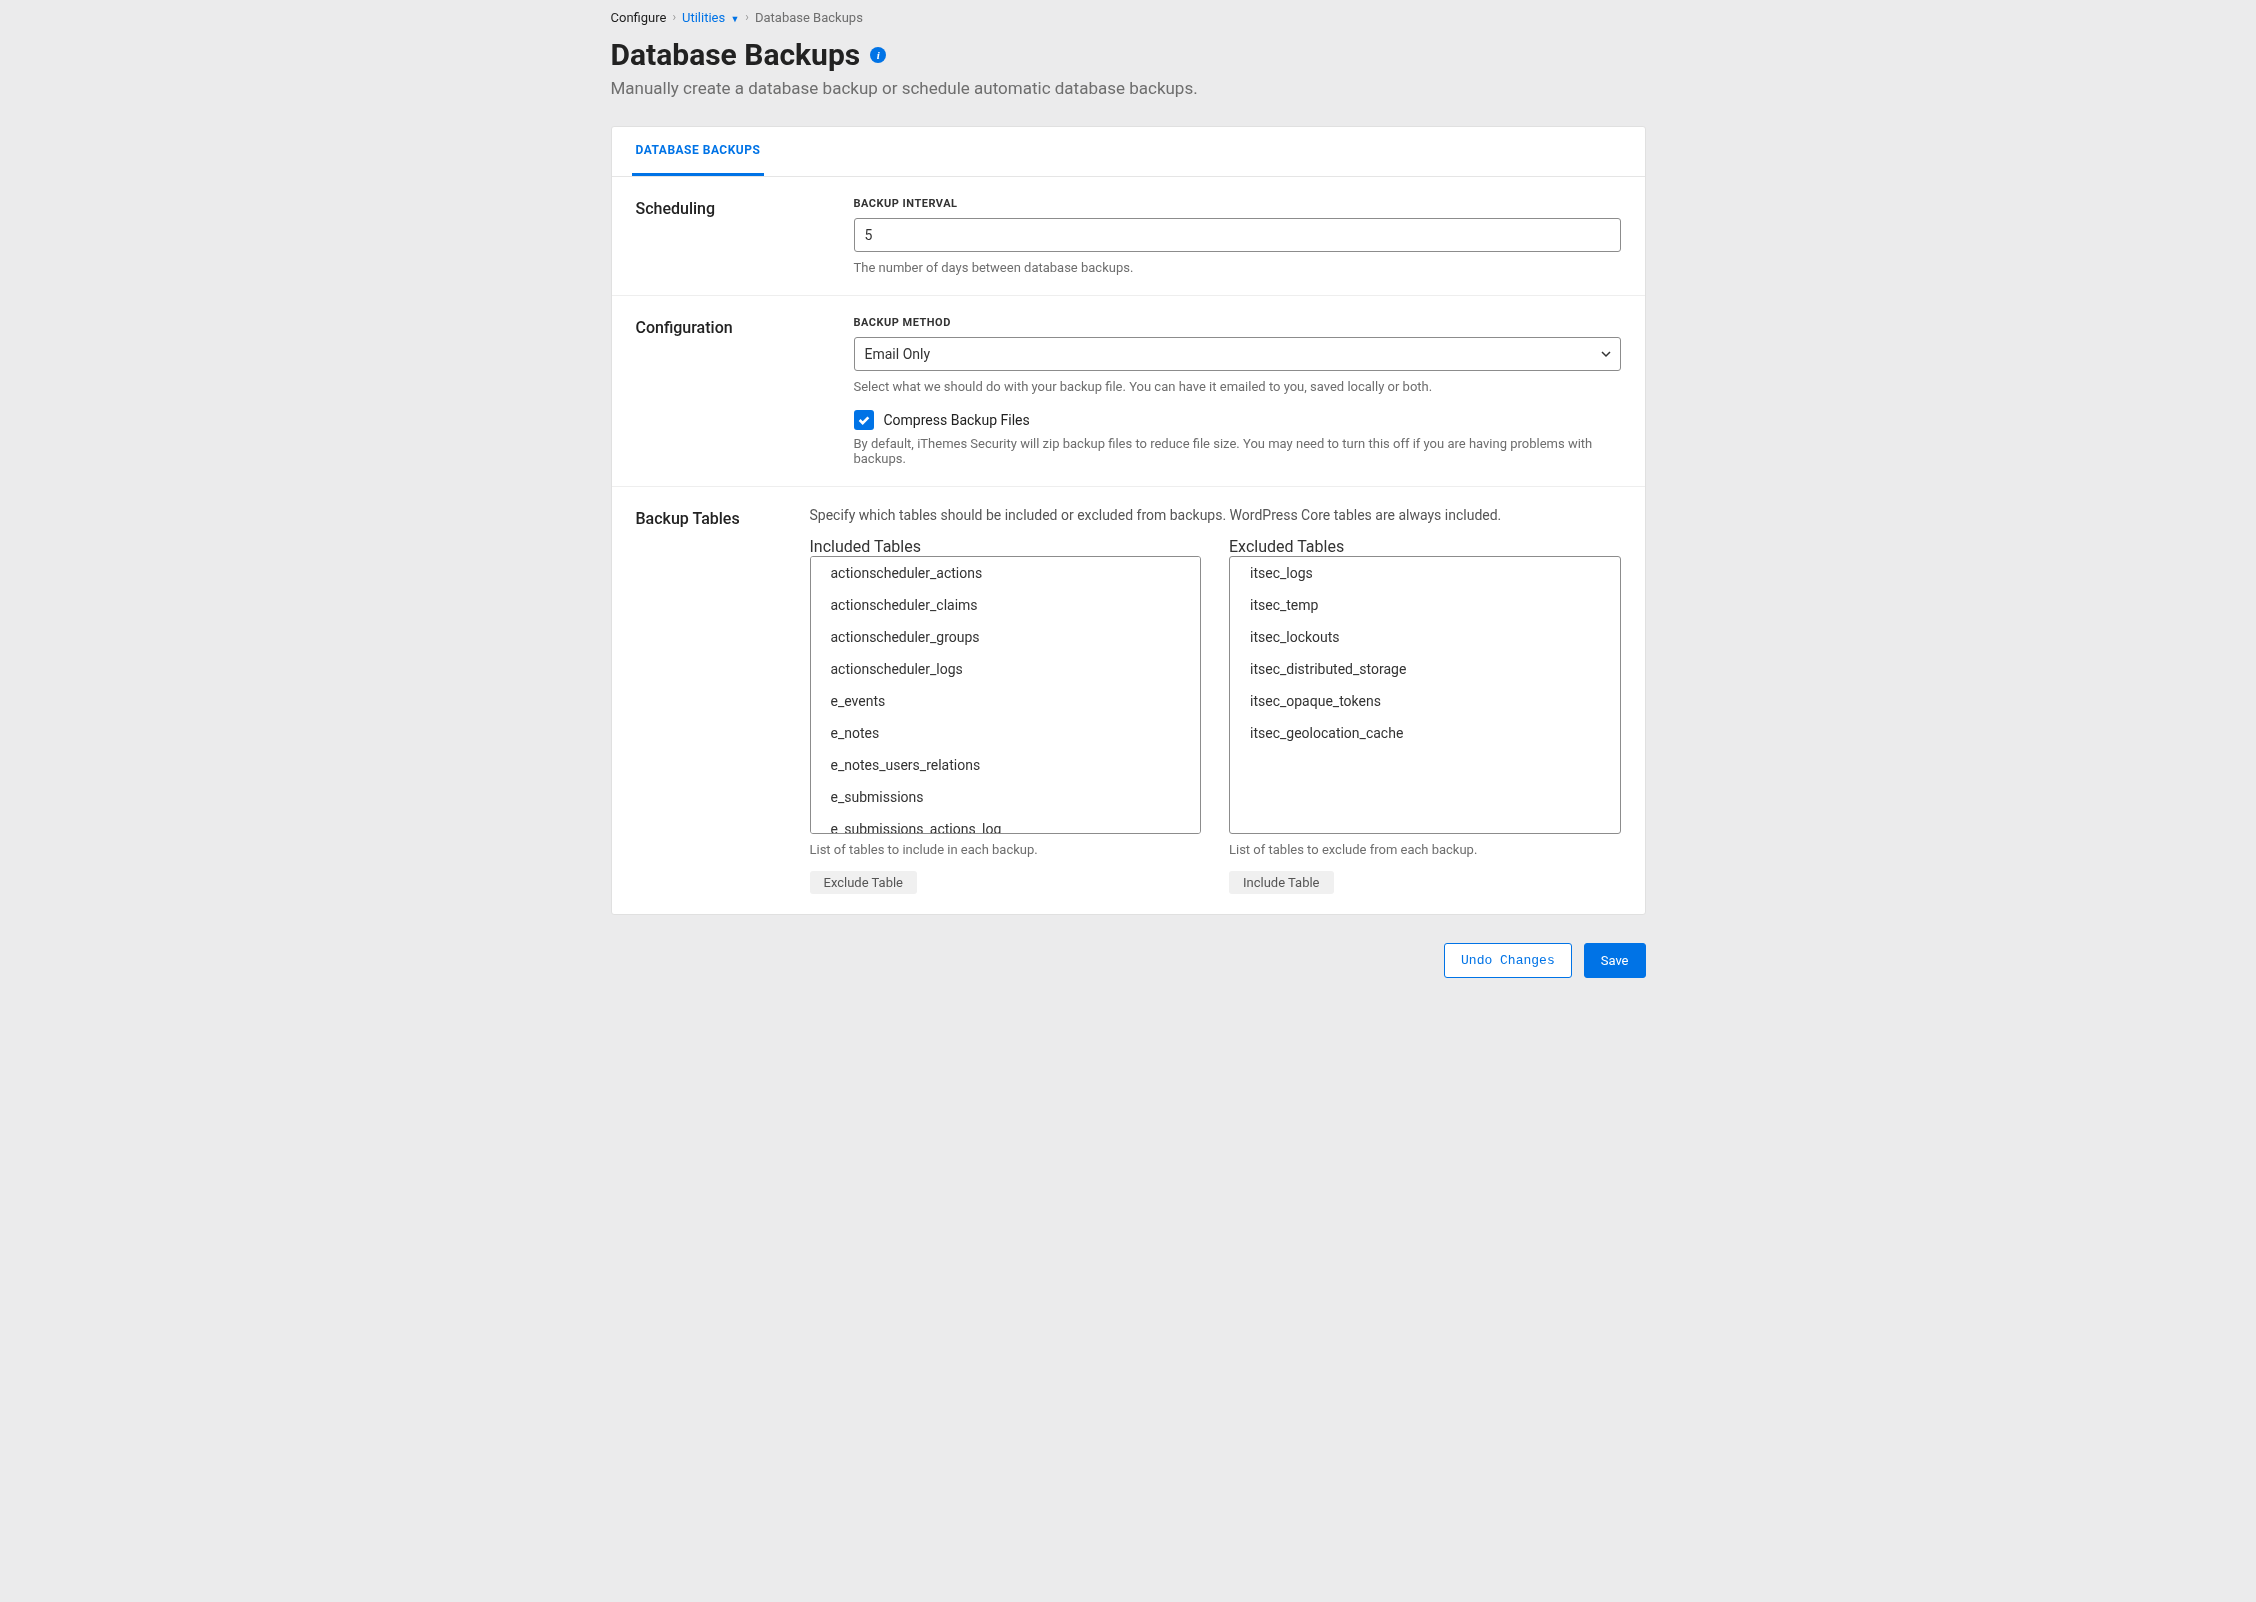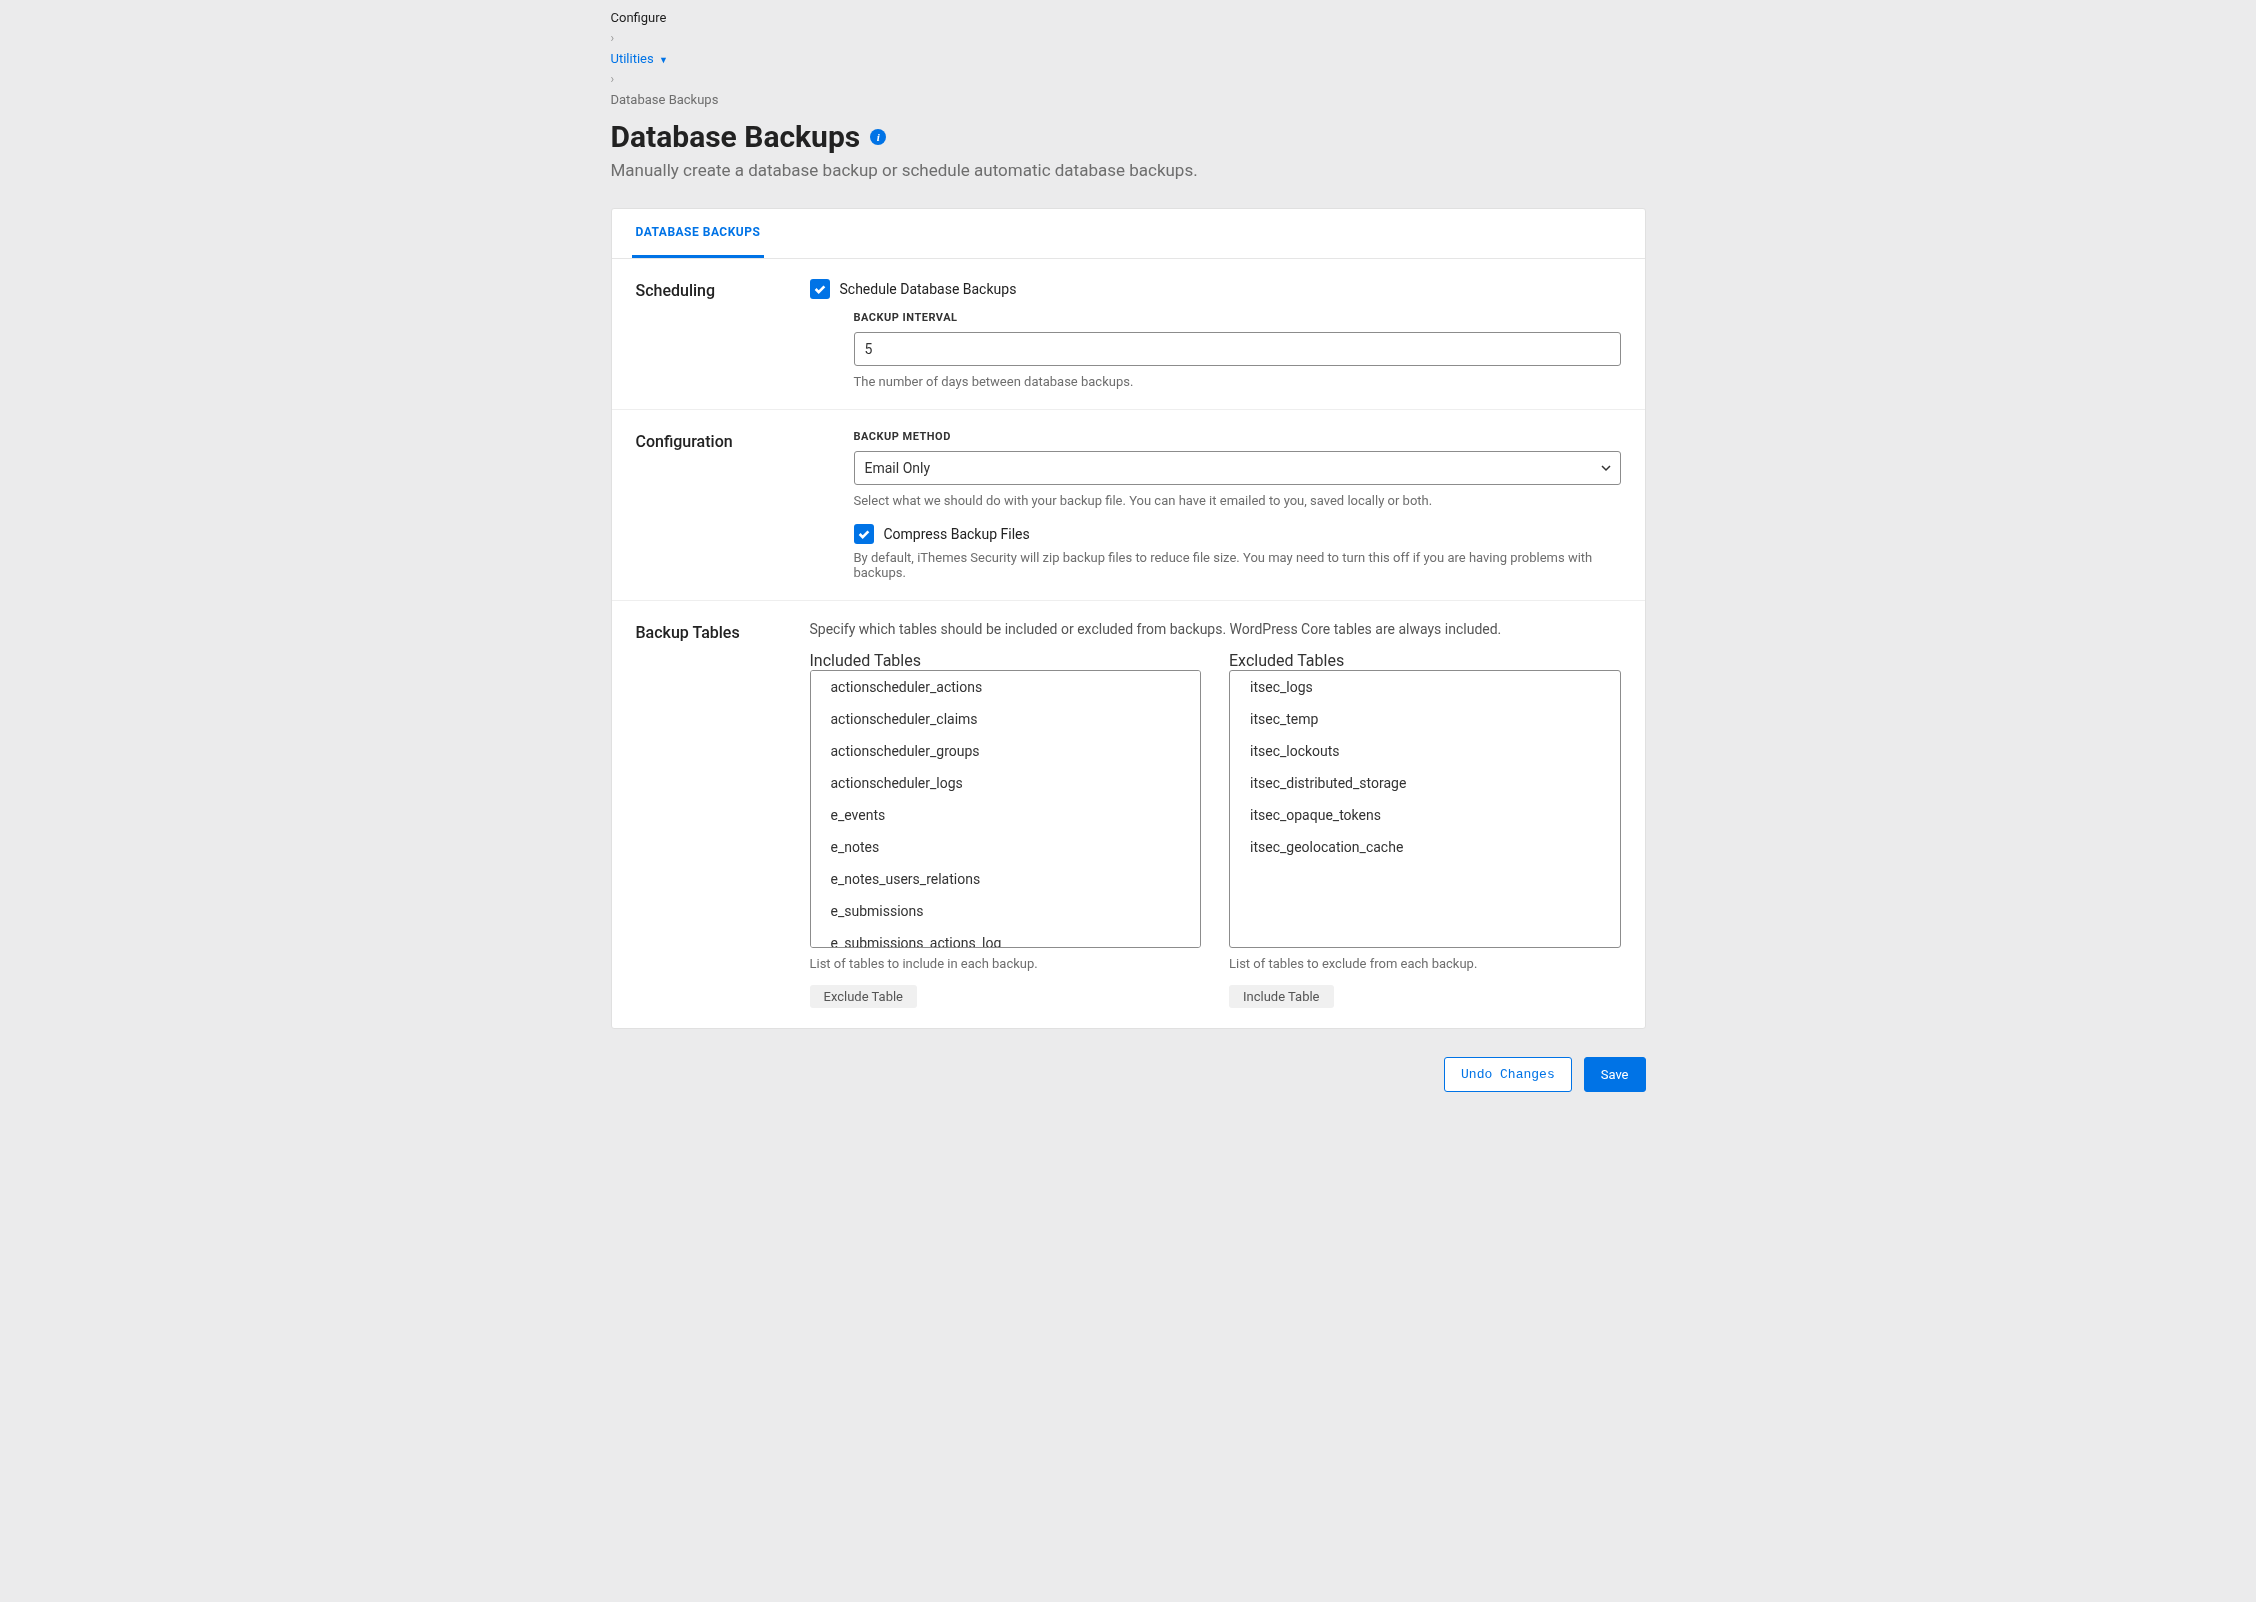--- a/index.html
+++ b/index.html
@@ -18,21 +18,20 @@
       max-width: 1035px;
       margin: 0 auto;
     }
     .breadcrumb {
       display: flex;
       align-items: flex-start;
       gap: 6px;
       font-size: 13px;
       margin-bottom: 12px;
       color: #1e1e1e;
-      flex-direction: column;
     }
     .breadcrumb .sep {
       color: #999;
       font-size: 12px;
     }
     .breadcrumb .link {
       color: #0073e6;
       cursor: pointer;
     }
     .breadcrumb .current {
@@ -288,28 +287,20 @@
   <div class="subtitle">Manually create a database backup or schedule automatic database backups.</div>
 
   <div class="card">
     <div class="tabs">
       <div class="tab">DATABASE BACKUPS</div>
     </div>
 
     <div class="section">
       <div class="section-label">Scheduling</div>
       <div class="section-content">
-        <div class="checkbox-row">
-          <div class="checkbox">
-            <svg viewBox="0 0 16 16">
-                <polyline points="3,8 6.5,11.5 13,5"></polyline>
-              </svg>
-          </div>
-          <span class="checkbox-label">Schedule Database Backups</span>
-        </div>
         <div class="field-group">
           <div class="field-label">BACKUP INTERVAL</div>
           <input type="text" class="text-input" value="5" style="">
           <div class="help-text">The number of days between database backups.</div>
         </div>
       </div>
     </div>
 
     <div class="section">
       <div class="section-label">Configuration</div>

